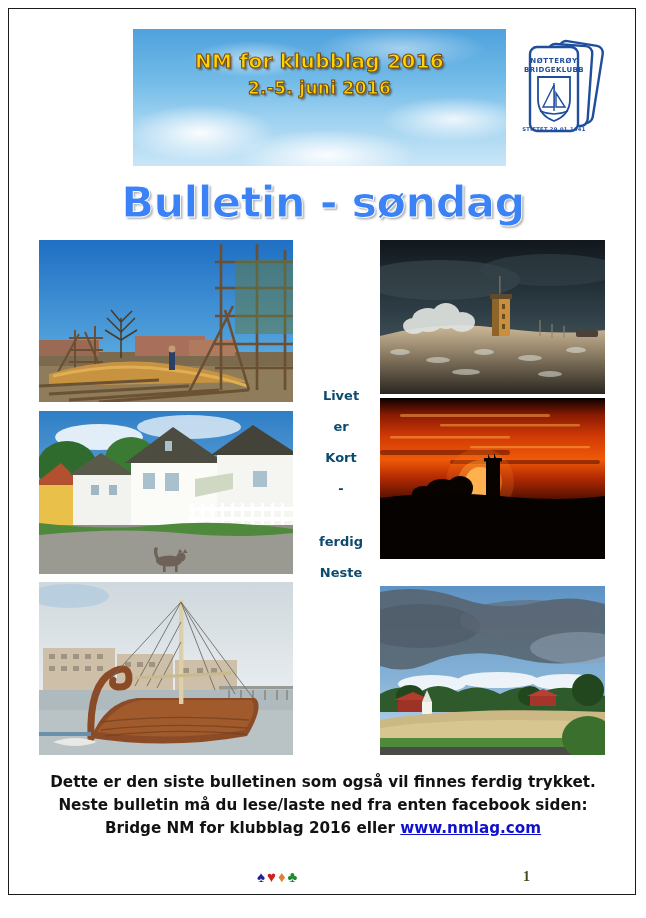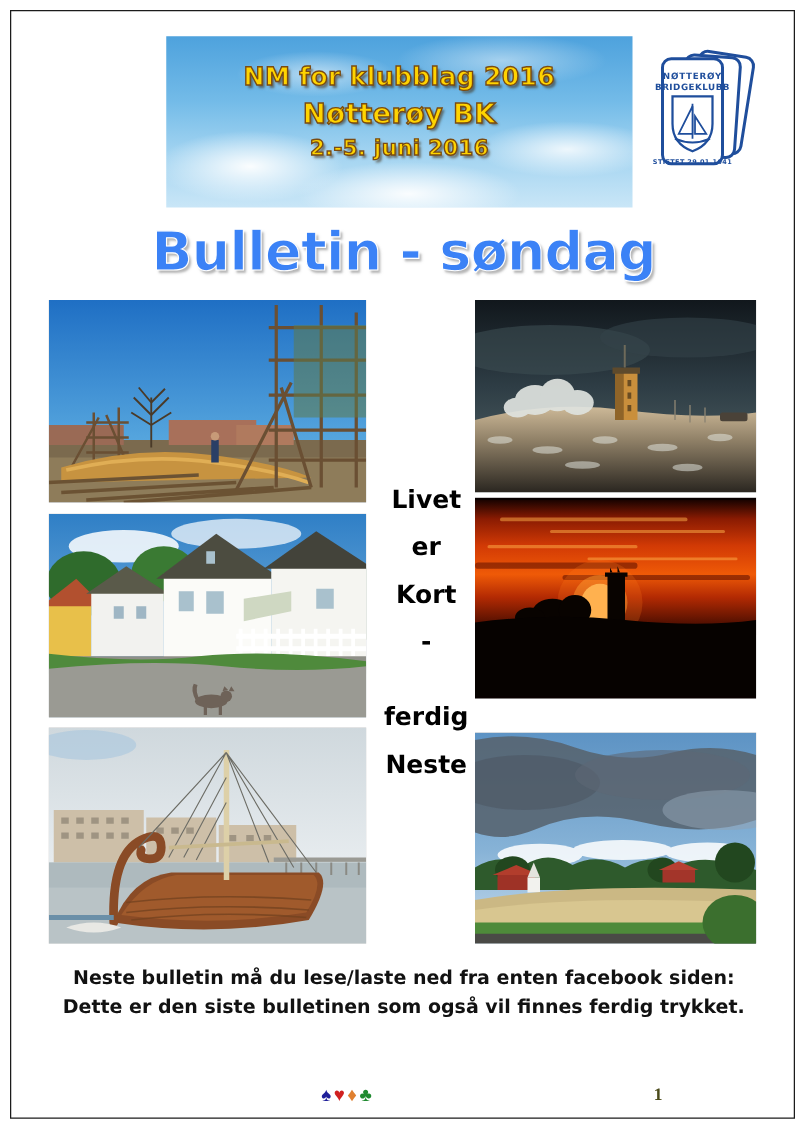--- a/index.html
+++ b/index.html
@@ -116,23 +116,23 @@
 
   
   #slogan-column {
     position: absolute;
     left: 296px;
     top: 380px;
     width: 72px;
     text-align: center;
   }
   .slogan-word {
-    font-size: 20px;
+    font-size: 13px;
     font-weight: bold;
-    color: #000000;
+    color: #0c4a6e;
     font-family: "DejaVu Sans", sans-serif;
     line-height: 1;
   }
   .slogan-gap-sm { height: 18px; }
   .slogan-gap-lg { height: 40px; }
 
   
   #bottom-notice {
     position: absolute;
     left: 0;
@@ -178,21 +178,20 @@
 </head>
 <body>
 
 <div id="page-frame">
 
   <div id="header-row">
 
 
     <div id="event-banner">
       <div class="banner-line" id="banner-line1">NM for klubblag 2016</div>
-      <div class="banner-line" id="banner-line2">Nøtterøy BK</div>
       <div class="banner-line" id="banner-line3">2.-5. juni 2016</div>
     </div>
 
     <div id="nbk-logo">
       <svg viewBox="0 0 92 112" width="92" height="112">
         <g fill="#ffffff" stroke="#1f4e9c" stroke-width="2.4">
           <rect x="40" y="12" width="44" height="78" rx="7" transform="rotate(9 62 51)"></rect>
           <rect x="32" y="14" width="44" height="80" rx="7" transform="rotate(4 54 54)"></rect>
           <rect x="16" y="16" width="48" height="84" rx="7"></rect>
         </g>
@@ -539,22 +538,23 @@
     <div class="slogan-word">Kort</div>
     <div class="slogan-gap-sm"></div>
     <div class="slogan-word">-</div>
     <div class="slogan-gap-lg"></div>
     <div class="slogan-word">ferdig</div>
     <div class="slogan-gap-sm"></div>
     <div class="slogan-word">Neste</div>
   </div>
 
   <div id="bottom-notice">
+    <div>Dette er den siste bulletinen som også vil finnes ferdig trykket.</div>
     <div>Neste bulletin må du lese/laste ned fra enten facebook siden:</div>
-    <div>Dette er den siste bulletinen som også vil finnes ferdig trykket.</div>
+    <div><span>Bridge NM for klubblag 2016 eller </span><a id="notice-link" href="#">www.nmlag.com</a></div>
   </div>
 
   <div id="footer-suits">
     <span class="suit-spade">♠</span>
     <span class="suit-heart">♥</span>
     <span class="suit-diamond">♦</span>
     <span class="suit-club">♣</span>
   </div>
 
   <div id="page-number">1</div>

